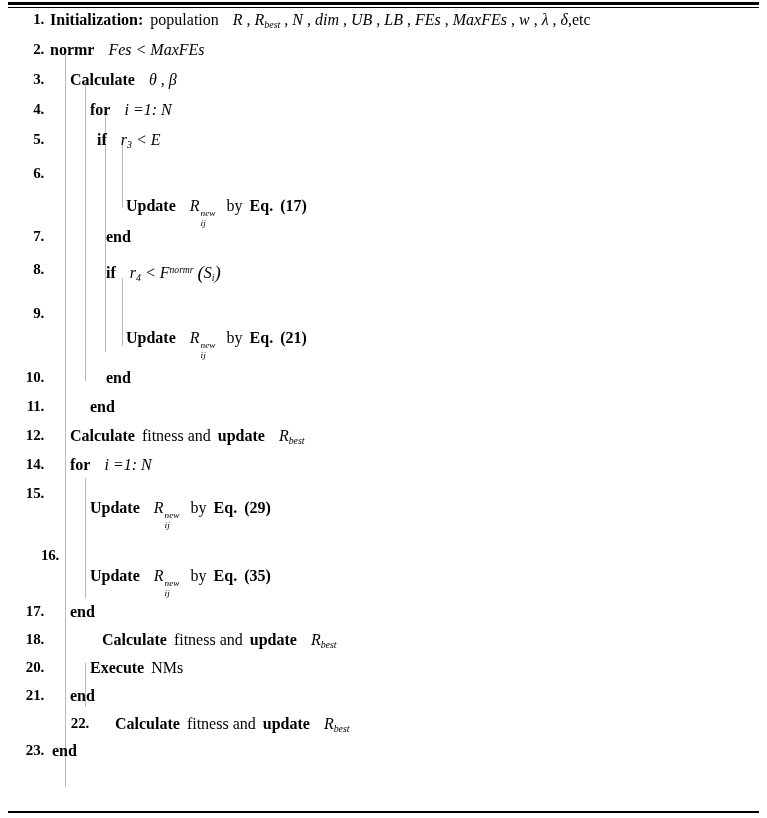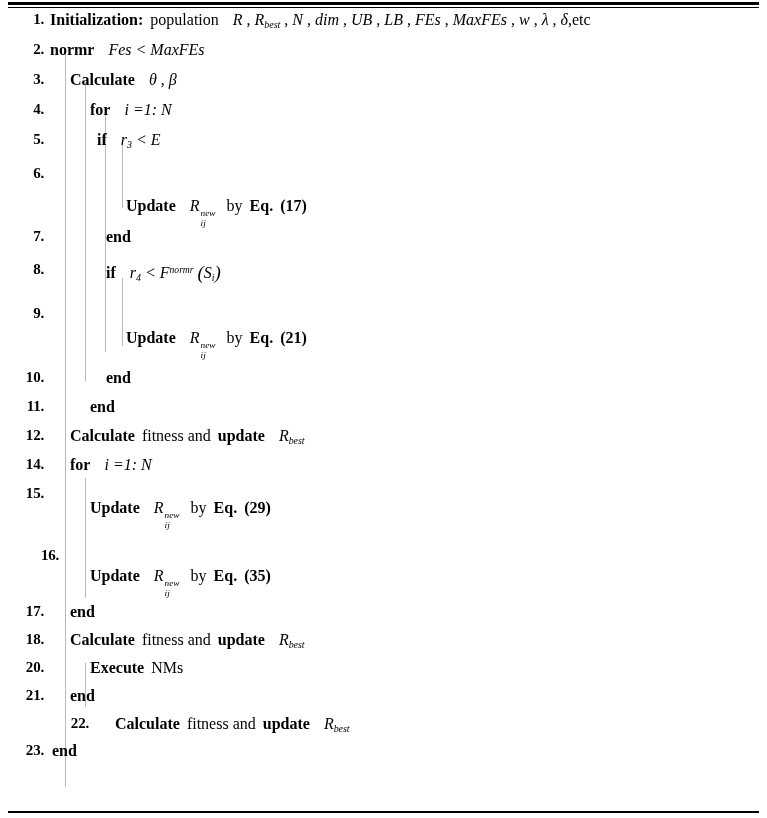--- a/index.html
+++ b/index.html
@@ -176,21 +176,21 @@
       </div>
     </div>
 
     <div class="row" style="height:28px;font-family:Liberation Serif, serif;">
       <div class="num">17.</div>
       <div class="body" style="margin-left:22px;">
         <span class="kw">end</span>
       </div>
     </div>
 
-    <div class="row" style="height:28px;">
+    <div class="row" style="height:28px;gap:32px;">
       <div class="num">18.</div>
       <div class="body" style="margin-left:22px;">
         <span class="kw">Calculate</span><span class="sp"></span><span class="plain">fitness and</span><span class="sp"></span><span class="kw">update</span><span class="sp"></span><span class="sp"></span><span class="var"><span>R</span><sub>best</sub></span>
       </div>
     </div>
 
 
     <div class="row" style="height:28px;">
       <div class="num">20.</div>
       <div class="body" style="margin-left:42px;">

